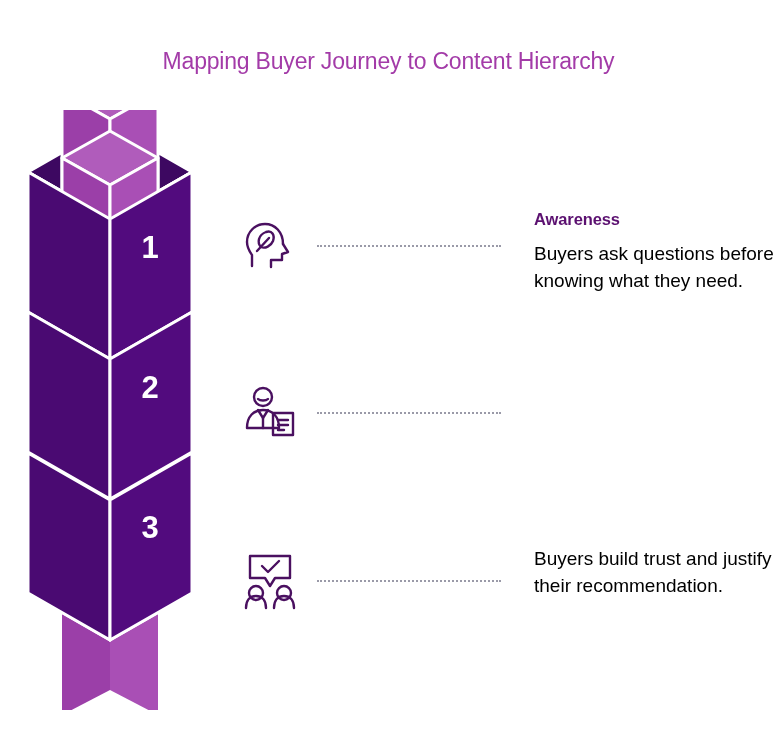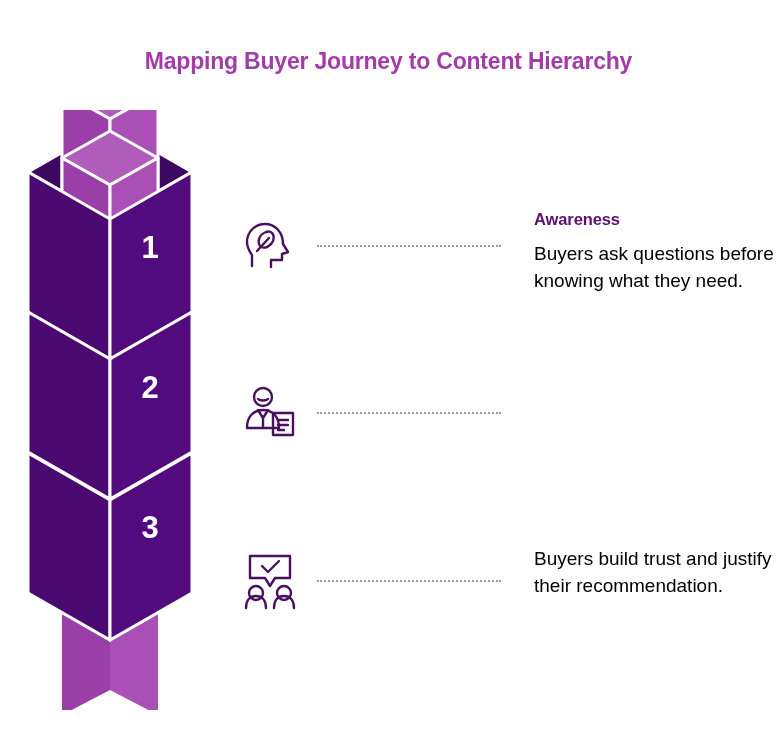--- a/index.html
+++ b/index.html
@@ -11,21 +11,21 @@
     overflow: hidden;
     position: relative;
   }
 
   #page-title {
     position: absolute;
     left: 0; top: 48px;
     width: 777px;
     text-align: center;
     font-size: 23px;
-    font-weight: bold;
+    font-weight: normal;
     color: #a33ba8;
     letter-spacing: -0.2px;
   }
 
   
   #stack {
     position: absolute;
     left: 0; top: 110px;
     width: 230px;
     height: 600px;

